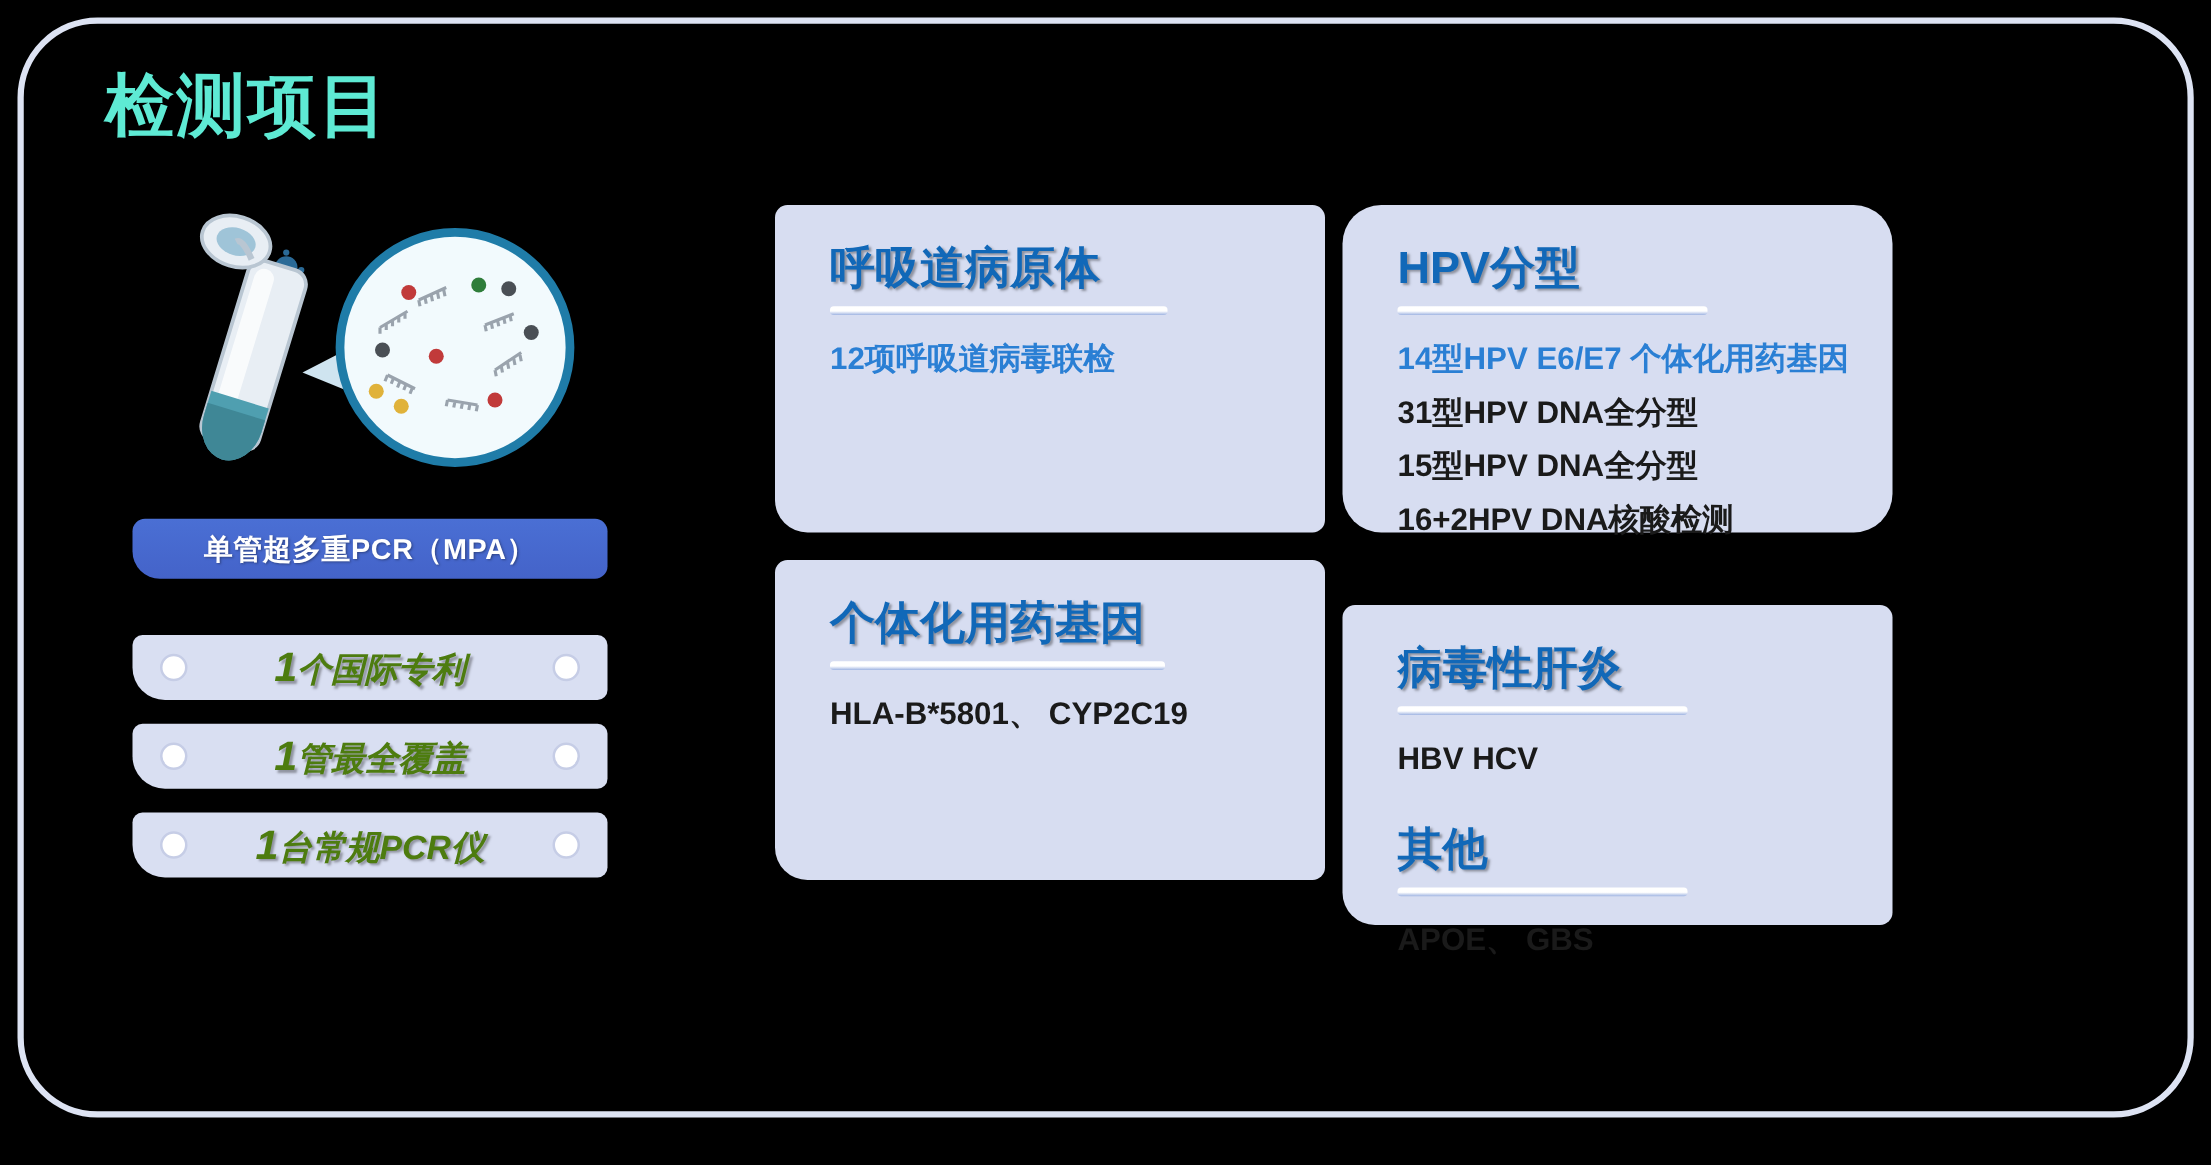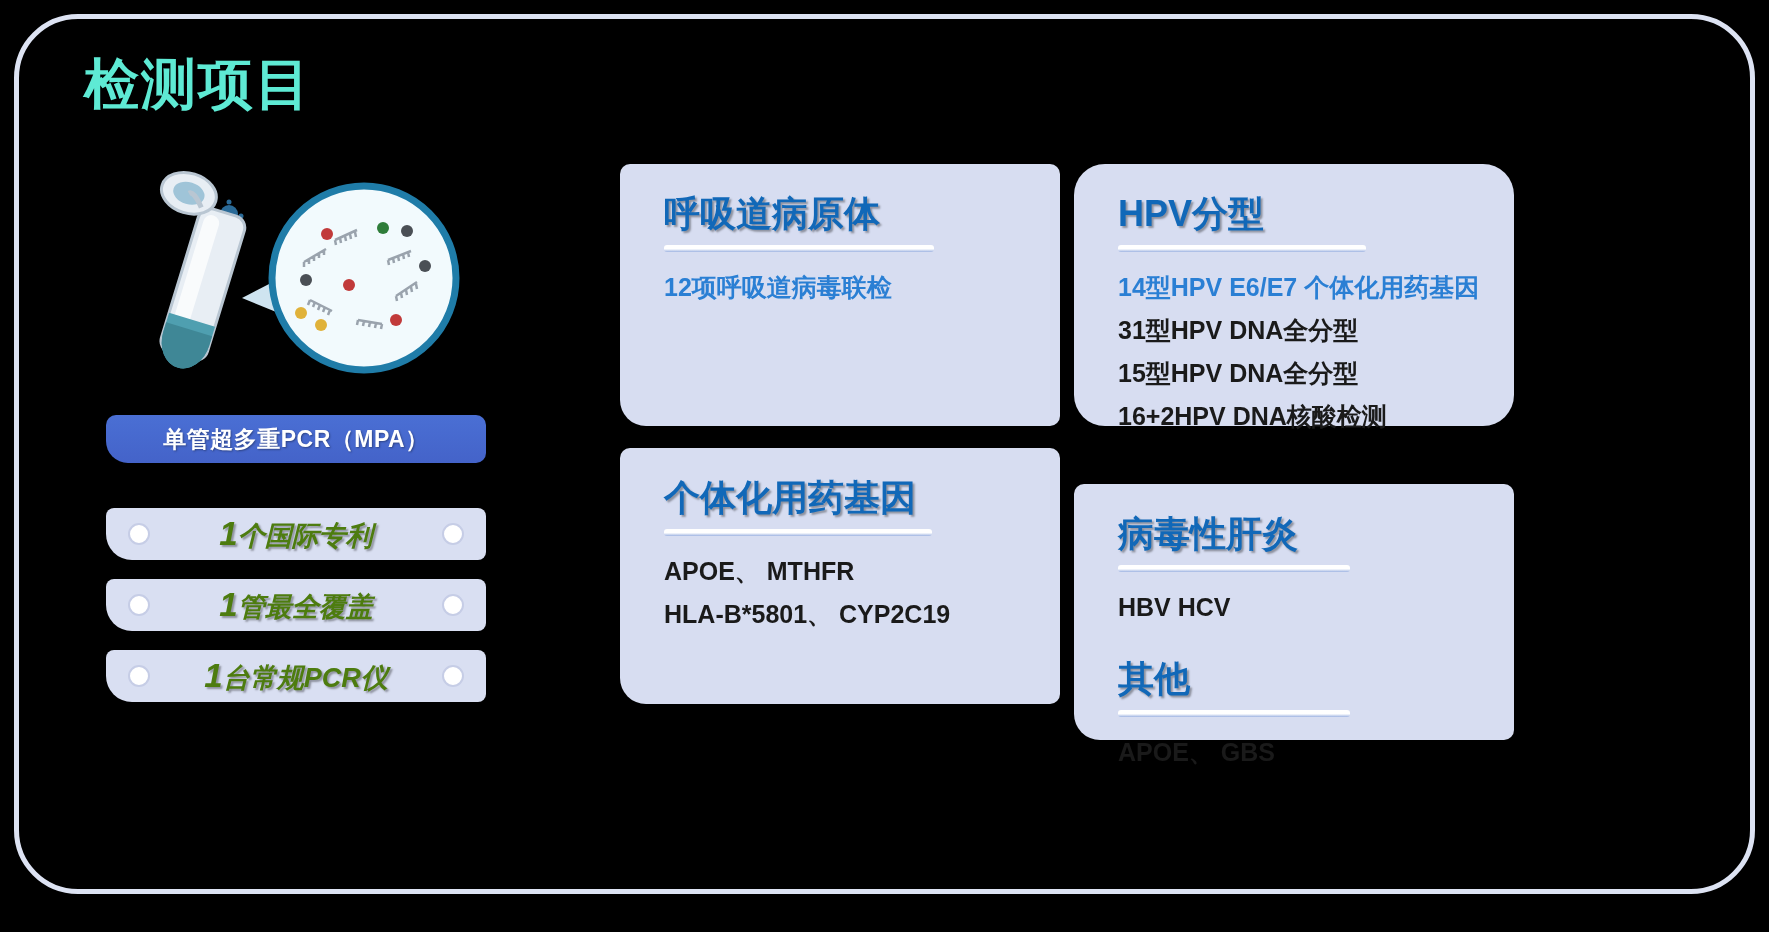--- a/index.html
+++ b/index.html
@@ -185,21 +185,20 @@
     <div class="title-rule" style="width:248px"></div>
     <div class="card-line hl">14型HPV E6/E7 个体化用药基因</div>
     <div class="card-line">31型HPV DNA全分型</div>
     <div class="card-line">15型HPV DNA全分型</div>
     <div class="card-line">16+2HPV DNA核酸检测</div>
   </div>
 
   <div class="card" style="left:620px; top:448px; width:440px; height:256px;">
     <div class="card-title">个体化用药基因</div>
     <div class="title-rule" style="width:268px"></div>
-    <div class="card-line">APOE、 MTHFR</div>
     <div class="card-line">HLA-B*5801、 CYP2C19</div>
   </div>
 
   <div class="card" style="left:1074px; top:448px; width:440px; height:256px;margin-top:36px;">
     <div class="card-title">病毒性肝炎</div>
     <div class="title-rule" style="width:232px"></div>
     <div class="card-line">HBV HCV</div>
     <div class="sub-gap"></div>
     <div class="card-title">其他</div>
     <div class="title-rule" style="width:232px"></div>

